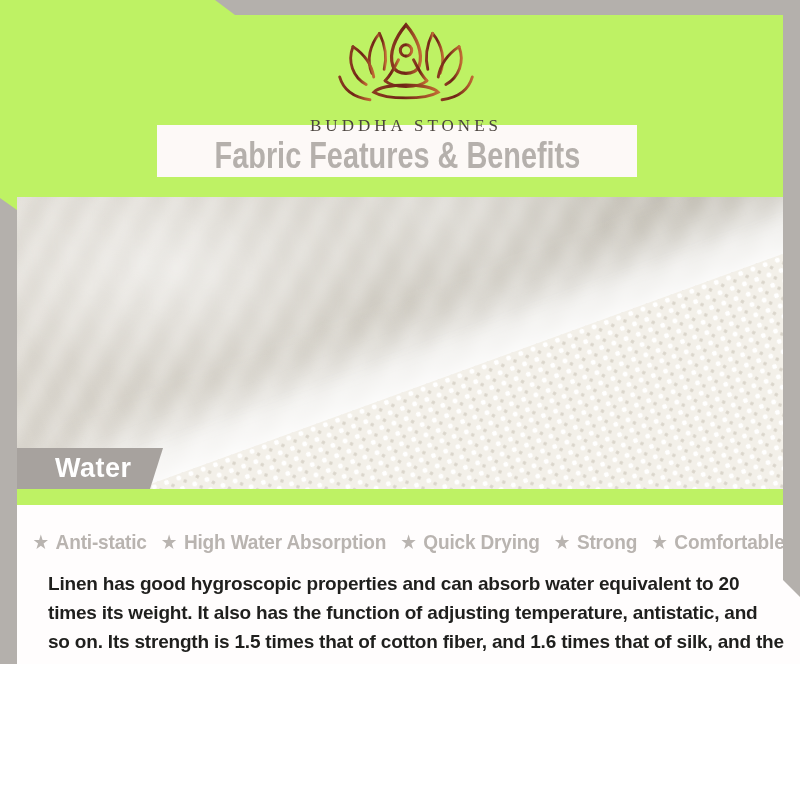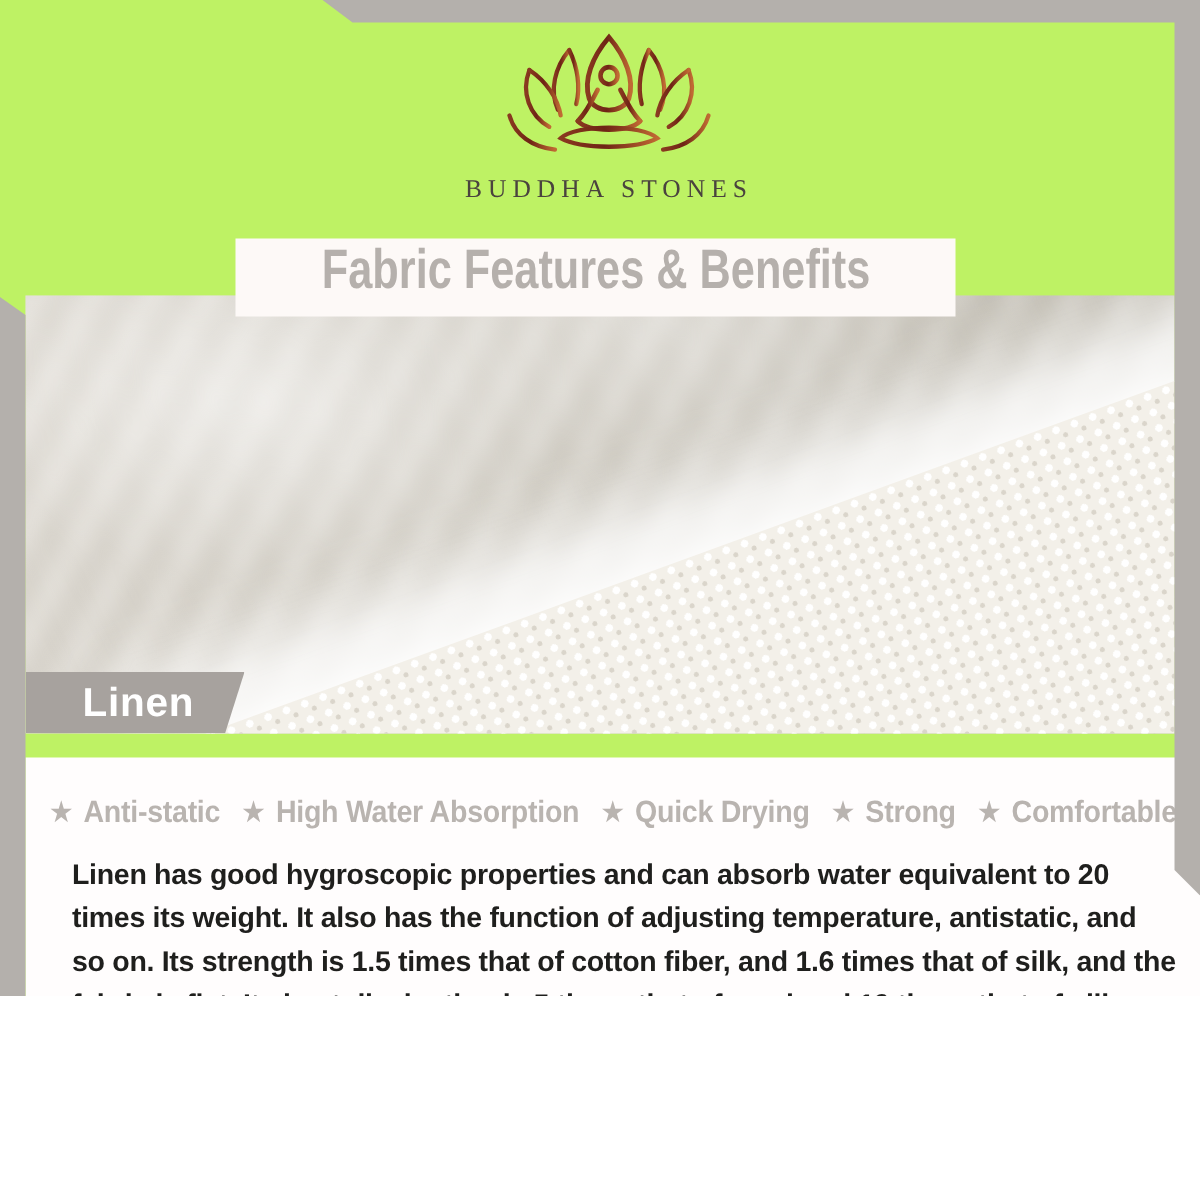--- a/index.html
+++ b/index.html
@@ -10,22 +10,22 @@
   .ribbon{position:absolute;inset:0;background:#b4b0ac;pointer-events:none;z-index:6;}
   .ribbon-tr{clip-path:polygon(215px 0,800px 0,800px 597px,783px 580px,783px 15px,235px 15px);}
   .ribbon-bl{clip-path:polygon(0 198px,17px 210px,17px 782px,592px 782px,607px 800px,0 800px);}
 
   
   .brand-header{position:absolute;top:22px;left:0;right:0;text-align:center;z-index:3;}
   .brand-header svg{display:block;margin:0 auto;}
   .brand-name{margin-top:3px;font-family:"Liberation Serif",serif;font-size:17px;letter-spacing:4px;color:#4a433e;}
 
   
-  .banner{position:absolute;left:157px;top:159px;width:480px;height:52px;background:#fdf9f7;
-          display:flex;align-items:flex-start;justify-content:center;z-index:2;}
+  .banner{position:absolute;left:157px;top:125px;width:480px;height:52px;background:#fdf9f7;
+          display:flex;align-items:flex-end;justify-content:center;z-index:2;}
   .banner-title{margin:0;font-size:37px;font-weight:bold;color:#b5b0ac;white-space:nowrap;
                 transform:scaleX(0.78);letter-spacing:0;}
 
   
   .photo{position:absolute;left:17px;top:197px;width:766px;height:292px;overflow:hidden;
          background:linear-gradient(115deg,#e5e1da 0%,#d6d2c9 40%,#c7c3b9 75%);z-index:1;}
   .photo-fibers{position:absolute;inset:-25px;filter:blur(7px);
     background:
       radial-gradient(ellipse 320px 170px at 22% 28%,rgba(255,255,255,0.55),transparent 70%),
       radial-gradient(ellipse 280px 150px at 55% 12%,rgba(255,255,255,0.35),transparent 70%),
@@ -100,21 +100,21 @@
 
   <div class="banner">
     <h1 class="banner-title">Fabric Features &amp; Benefits</h1>
   </div>
 
   <div class="photo" title="Close-up photo of white linen fabric with a soft diagonal fold">
     <div class="photo-fibers"></div>
     <div class="photo-fold-glow"></div>
     <div class="photo-fold"></div>
     <div class="fabric-label">
-      <span>Linen</span>
+      <span>Water</span>
     </div>
   </div>
 
   <div class="content-box">
     <div class="features">
       <span class="feat">
         <span class="star">★</span>
         <span class="feat-label">Anti-static</span>
       </span>
       <span class="feat">

